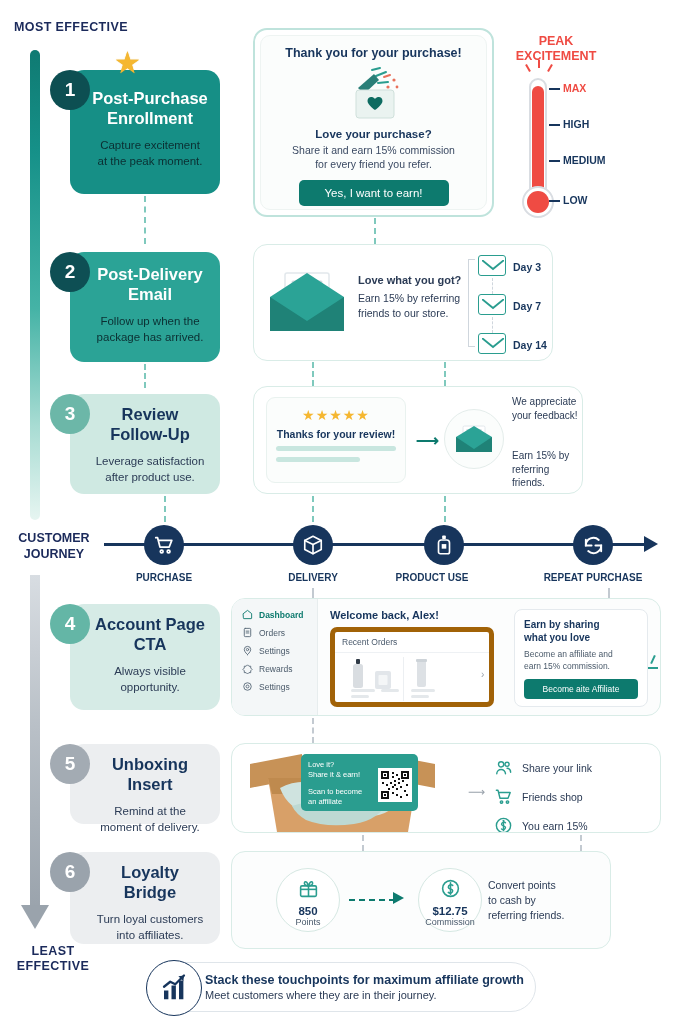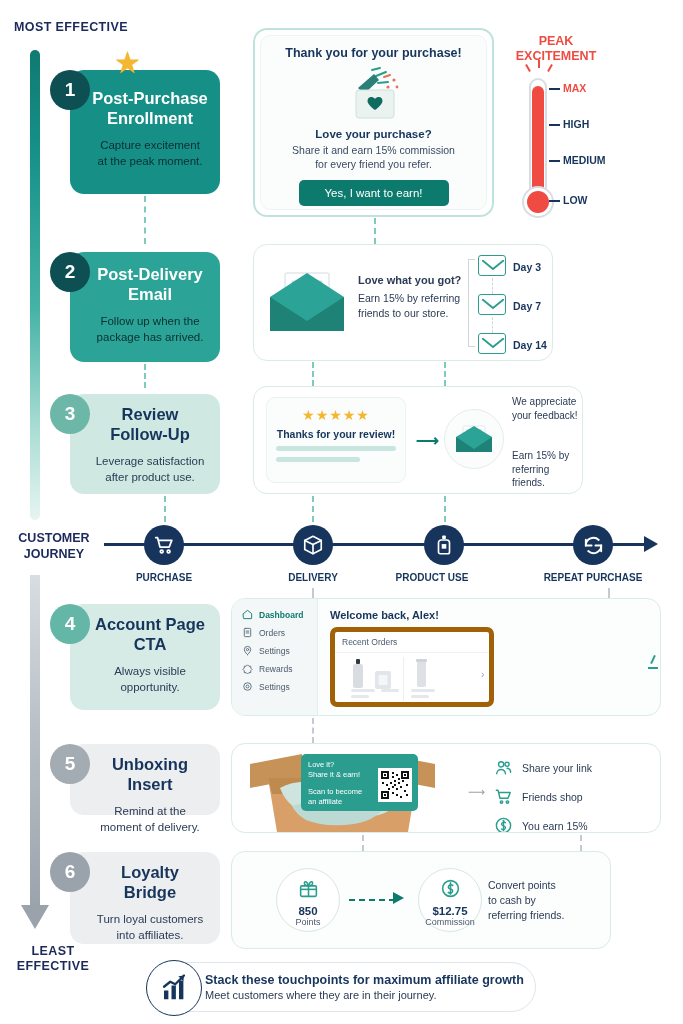--- a/index.html
+++ b/index.html
@@ -317,21 +317,21 @@
         <span>Account Page</span><br><span>CTA</span>
       </h3>
       <p style="color:#2b3b55">
         <span>Always visible</span><br><span>opportunity.</span>
       </p>
     </div>
   </div>
 
   <div class="step" style="left:50px; top:744px;">
     <div class="badge" style="background:#a3abb3">5</div>
-    <div class="card" style="background:#eceef0; height:71px; padding-top:10px;">
+    <div class="card" style="background:#eceef0; height:80px; padding-top:10px;">
       <h3 style="color:#17355c">
         <span>Unboxing</span><br><span>Insert</span>
       </h3>
       <p style="color:#2b3b55">
         <span>Remind at the</span><br><span>moment of delivery.</span>
       </p>
     </div>
   </div>
 
   <div class="step" style="left:50px; top:852px;">
@@ -573,20 +573,29 @@
         <div style="position:absolute;left:68px;top:4px;width:1px;height:44px;background:#eceff2;"></div>
         <div style="position:absolute;left:146px;top:16px;color:#9aa3ac;font-size:10px;">›</div>
         <div style="position:absolute;left:16px;top:36px;width:24px;height:3px;border-radius:2px;background:#e4e8eb;"></div>
         <div style="position:absolute;left:16px;top:42px;width:18px;height:3px;border-radius:2px;background:#e4e8eb;"></div>
         <div style="position:absolute;left:46px;top:36px;width:18px;height:3px;border-radius:2px;background:#e4e8eb;"></div>
         <div style="position:absolute;left:76px;top:36px;width:24px;height:3px;border-radius:2px;background:#e4e8eb;"></div>
         <div style="position:absolute;left:76px;top:42px;width:18px;height:3px;border-radius:2px;background:#e4e8eb;"></div>
       </div>
     </div>
 
+    <div id="p4-cta">
+      <h5>
+        <span>Earn by sharing</span><br><span>what you love</span>
+      </h5>
+      <p>
+        <span>Become an affiliate and</span><br><span>earn 15% commission.</span>
+      </p>
+      <div id="p4-btn">Become aite Affiliate</div>
+    </div>
     <div style="position:absolute;right:6px;top:56px;width:0;border-left:2px solid #2a9d8f;height:9px;transform:rotate(25deg);"></div>
     <div style="position:absolute;right:2px;top:68px;width:10px;height:0;border-top:2px solid #2a9d8f;"></div>
   </div>
   <div class="vdash grey" style="left:312px; top:718px; height:25px;"></div>
 
   <div class="panel" id="panel5">
     <div id="box-graphic">
       <svg width="205" height="84" viewBox="0 0 205 84">
         <path d="M10 16 L62 6 L62 30 L10 40 Z" fill="#c79257"></path>
         <path d="M195 16 L143 6 L143 30 L195 40 Z" fill="#c79257"></path>

